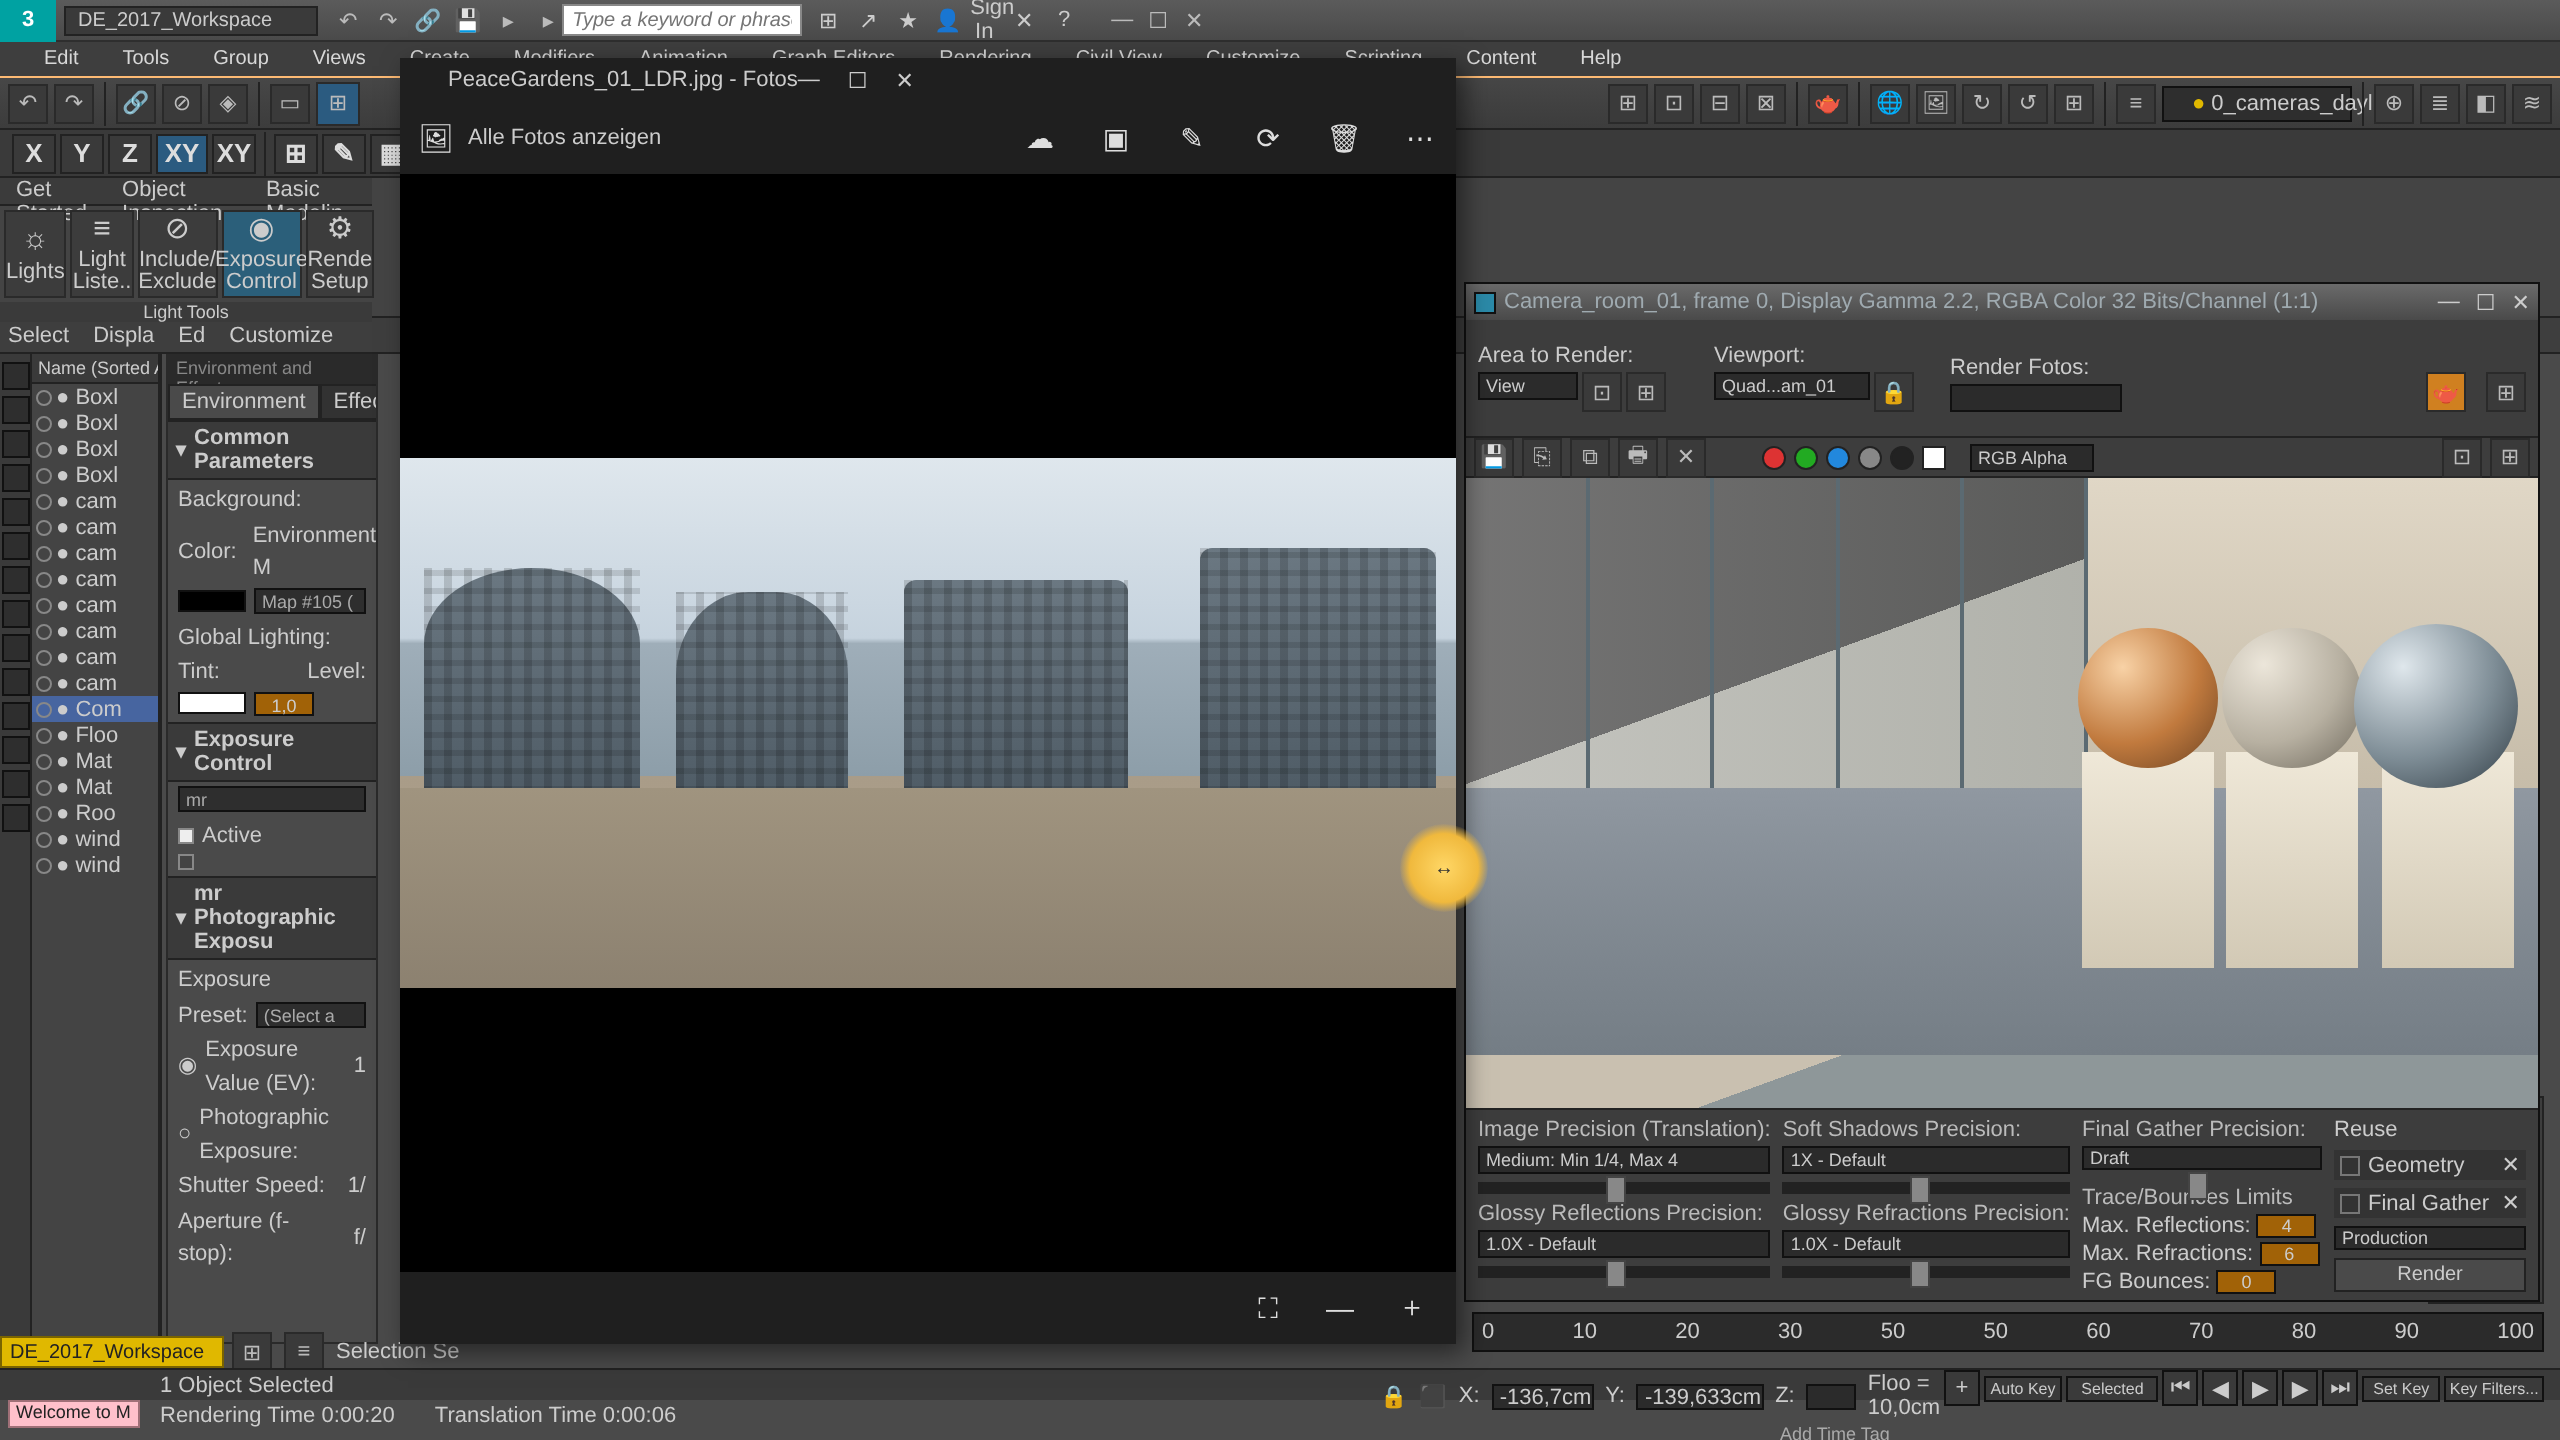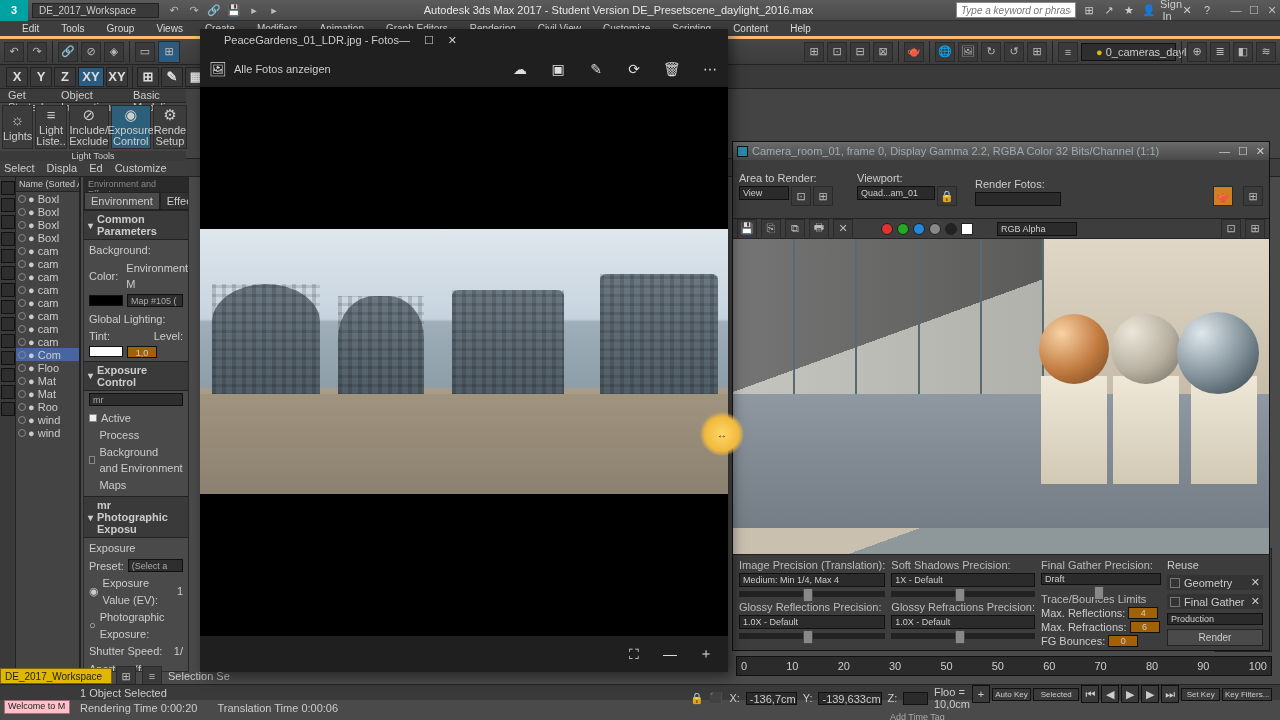--- a/index.html
+++ b/index.html
@@ -11,21 +11,21 @@
 .tb-icons{margin-left:8px;display:flex;gap:6px}
 .tb-icons span{width:14px;height:14px;display:flex;align-items:center;justify-content:center;color:#bbb}
 .title-center{flex:1;text-align:center;color:#e8e8e8;font-size:11px;white-space:nowrap}
 .search-box{width:120px;height:16px;background:#fff;color:#888;font-style:italic;padding:0 4px;font-size:10px;border:1px solid #888}
 .right-icons{display:flex;gap:6px;align-items:center;margin:0 6px}
 .right-icons span{width:14px;text-align:center;color:#ccc}
 .signin{display:flex;align-items:center;gap:4px;font-size:10px}
 .win-ctrls{display:flex;gap:2px;margin-left:8px}
 .win-ctrls span{width:16px;text-align:center;color:#bbb}
 
-.menubar{height:18px;background:#3e3e3e;display:flex;align-items:center;padding-left:12px;gap:2px;border-bottom:3px solid #fdba74}
+.menubar{height:18px;background:#3e3e3e;display:flex;align-items:center;padding-left:12px;gap:2px;border-bottom:1px solid #fdba74}
 .menubar span{padding:1px 10px;font-size:10px;color:#d8d8d8}
 
 .toolbar{height:26px;background:linear-gradient(#474747,#3c3c3c);display:flex;align-items:center;border-bottom:1px solid #222;padding:0 4px;gap:3px}
 .tool-btn{width:20px;height:20px;display:flex;align-items:center;justify-content:center;background:#3a3a3a;border:1px solid #2a2a2a;color:#bbb}
 .tool-btn.grp{width:22px;height:22px}
 .tool-sep{width:1px;height:22px;background:#222;margin:0 2px}
 .layer-combo{width:95px;height:18px;background:#2e2e2e;border:1px solid #111;display:flex;align-items:center;font-size:10px;padding-left:14px}
 
 .axisbar{height:24px;background:#3a3a3a;border-bottom:1px solid #222;display:flex;align-items:center;padding-left:6px;gap:2px}
 .axis-btn{width:22px;height:20px;background:#3a3a3a;border:1px solid #222;display:flex;align-items:center;justify-content:center;font-weight:bold;color:#ddd;font-size:13px}
@@ -143,21 +143,20 @@
   <div class="logo">3</div>
   <div class="workspace-sel">DE_2017_Workspace</div>
   <div class="tb-icons">
     <span>↶</span>
     <span>↷</span>
     <span>🔗</span>
     <span>💾</span>
     <span>▸</span>
     <span>▸</span>
   </div>
-  <div class="title-center">Autodesk 3ds Max 2017 - Student Version   DE_Presetscene_daylight_2016.max</div>
   <input class="search-box" placeholder="Type a keyword or phrase" style="">
   <div class="right-icons">
     <span>⊞</span>
     <span>↗</span>
     <span>★</span>
     <div class="signin">
         <span>👤</span>
         <span>Sign In</span>
       </div>
     <span>✕</span>
@@ -409,22 +408,20 @@
       </div>
       <div class="roll-hdr">▾ <span>Exposure Control</span></div>
       <div class="roll-body">
         <div class="combo">mr Photographi..posure Cont</div>
         <div class="row" style="margin-top:4px">
             <div class="chk"></div>
             <span>Active</span>
           </div>
         <div class="row">
             <div class="chk" style="background:#444"></div>
-            <span style="white-space:pre-line">Process Background
-and Environment Maps</span>
           </div>
       </div>
       <div class="roll-hdr">▾ <span>mr Photographic Exposu</span></div>
       <div class="roll-body">
         <div>Exposure</div>
         <div class="row">
             <span>Preset:</span>
             <div class="combo" style="width:60px">(Select a preset)</div>
           </div>
         <div class="row">◉ <span>Exposure Value (EV):</span><span style="flex:1"></span><span>1</span></div>
@@ -538,21 +535,21 @@
     <div class="tool-btn">⧉</div>
     <div class="tool-btn">🖶</div>
     <div class="tool-btn">✕</div>
     <div style="width:20px"></div>
     <div class="dot" style="background:#d33"></div>
     <div class="dot" style="background:#2a2"></div>
     <div class="dot" style="background:#28d"></div>
     <div class="dot" style="background:#888"></div>
     <div class="dot" style="background:#222"></div>
     <div style="width:12px;height:12px;background:#fff;border:1px solid #222"></div>
-    <div class="rw-combo" style="width:80px;margin-left:20px">RGB Alpha</div>
+    <div class="rw-combo" style="width:62px;margin-left:8px">RGB Alpha</div>
     <div style="flex:1"></div>
     <div class="tool-btn">⊡</div>
     <div class="tool-btn">⊞</div>
   </div>
   <div class="rw-view">
     <div class="render-scene">
       <div class="glass">
           <div class="gpane"></div>
           <div class="gpane"></div>
           <div class="gpane"></div>

